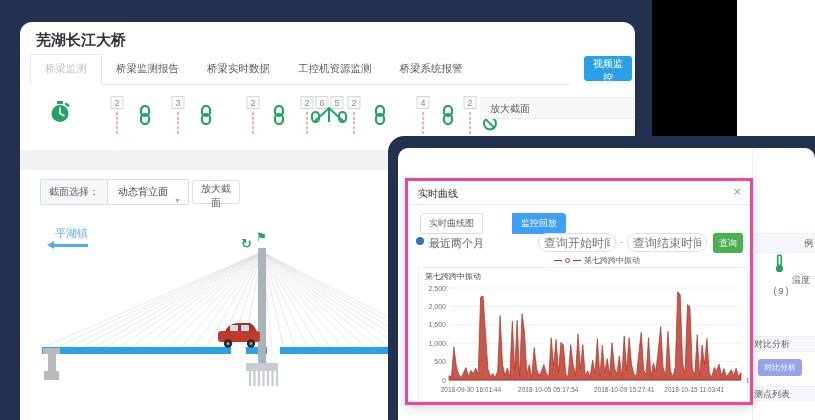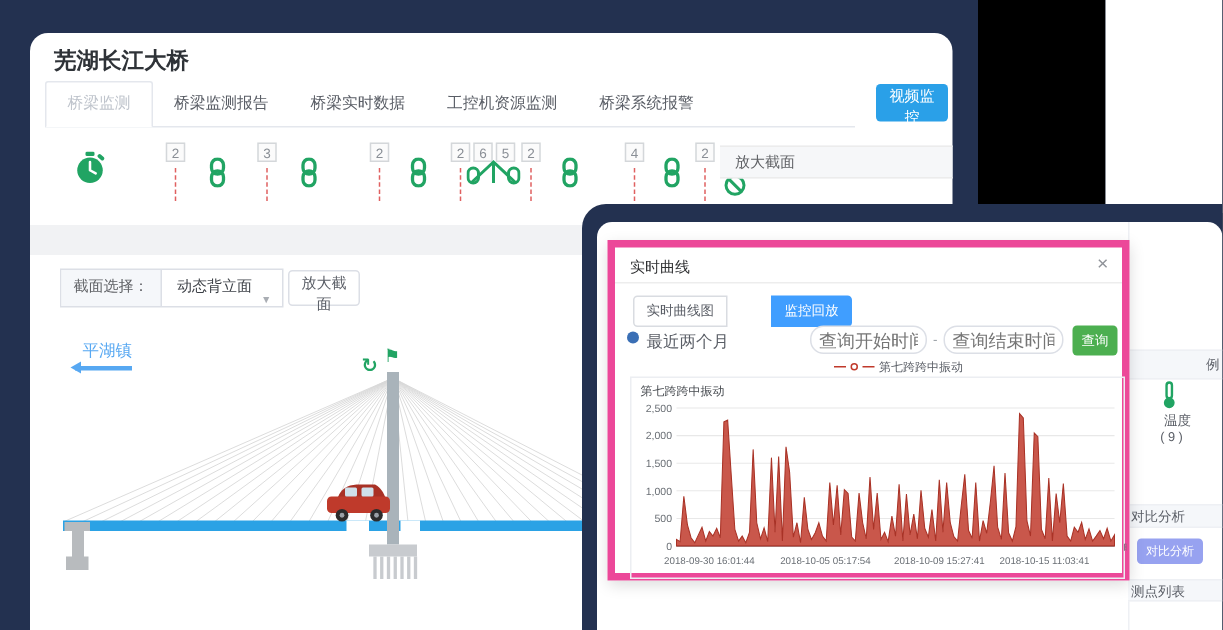--- a/index.html
+++ b/index.html
@@ -55,26 +55,26 @@
   
   .win2frame{left:388px;top:136px;width:427px;height:284px;background:#233150;border-radius:16px 0 0 0;}
   .win2{left:10px;top:12px;width:417px;height:272px;background:#fff;border-radius:10px 10px 0 0;}
   .w2-divider{left:354px;top:0;height:272px;border-left:1px solid #eef0f4;}
   .w2-band{background:#f5f7fa;border-top:1px solid #eef0f4;border-bottom:1px solid #eef0f4;font-size:9px;color:#5a5e66;overflow:hidden;white-space:nowrap;}
   .b1{left:354px;top:85px;width:63px;height:20px;line-height:19px;}
   .b1 span{position:absolute;left:52px;}
   .b2{left:354px;top:188px;width:63px;height:16px;line-height:15px;padding-left:2px;}
   .b3{left:354px;top:238px;width:63px;height:15px;line-height:14px;padding-left:2px;}
   .thermo{left:375px;top:106px;}
-  .temp-label{left:375px;top:126px;width:24px;text-align:center;font-size:9px;color:#5a5e66;}
+  .temp-label{left:391px;top:126px;width:24px;text-align:center;font-size:9px;color:#5a5e66;}
   .temp-count{left:370px;top:138px;width:26px;text-align:center;font-size:8.5px;color:#5a5e66;}
   .cmp-btn{left:360px;top:211px;width:44px;height:17px;background:#97a2f0;color:#fff;font-size:8px;border:none;border-radius:3px;cursor:pointer;font-family:inherit;}
 
   
-  .modal{left:7px;top:12px;width:348px;height:227px;background:#fff;border:5px solid #ec4899;box-shadow:0 3px 10px rgba(0,0,0,.15);padding-left:40px;}
+  .modal{left:7px;top:30px;width:348px;height:227px;background:#fff;border:3px solid #ec4899;box-shadow:0 3px 10px rgba(0,0,0,.15);padding-left:40px;}
   .m-head{left:0;top:0;width:100%;height:24px;border-bottom:1px solid #ededed;}
   .m-title{left:10px;top:6px;font-size:10px;color:#303133;}
   .m-close{right:9px;top:3px;font-size:13px;color:#909399;cursor:pointer;}
   .m-tabs{left:12px;top:32px;display:flex;gap:29px;}
   .mt{font-size:9px;padding:3px 8px;cursor:pointer;font-family:inherit;}
   .mt.outline{border:1px solid #d9dce1;color:#5a5e66;background:#fff;border-radius:3px 0 0 3px;}
   .mt.blue{background:#409eff;color:#fff;border:1px solid #409eff;border-radius:0 3px 3px 0;}
   .q-row{left:8px;top:52px;width:332px;height:20px;}
   .radio{position:absolute;left:0;top:4px;width:8px;height:8px;border-radius:50%;background:#3a6fb5;}
   .radio-label{position:absolute;left:13px;top:3px;font-size:11px;color:#5a5e66;}

